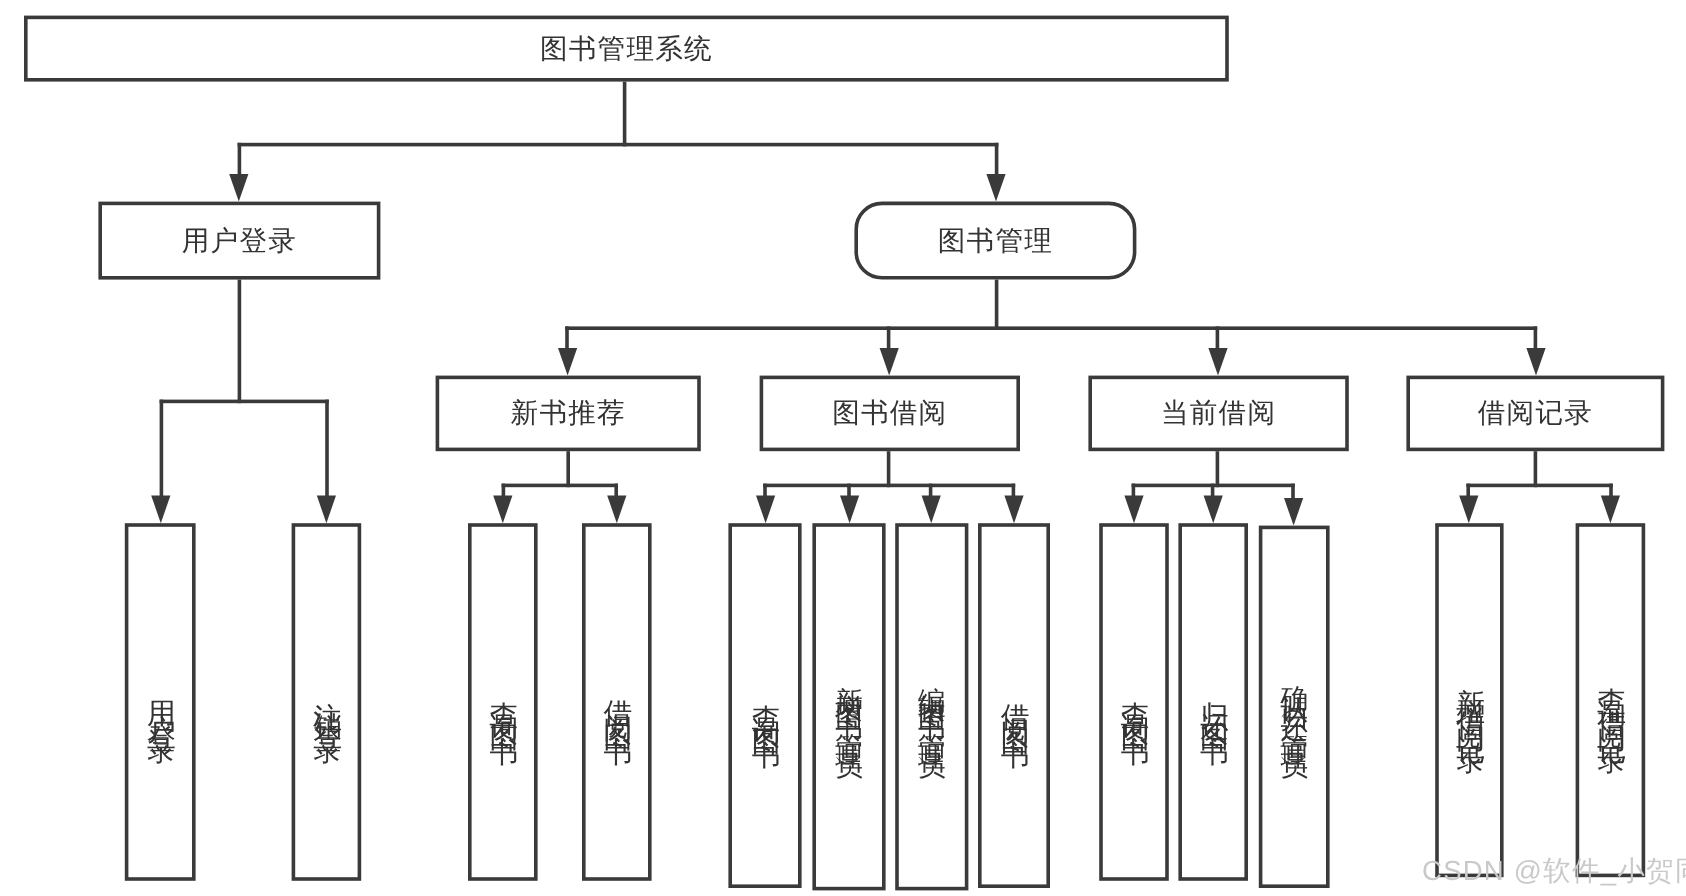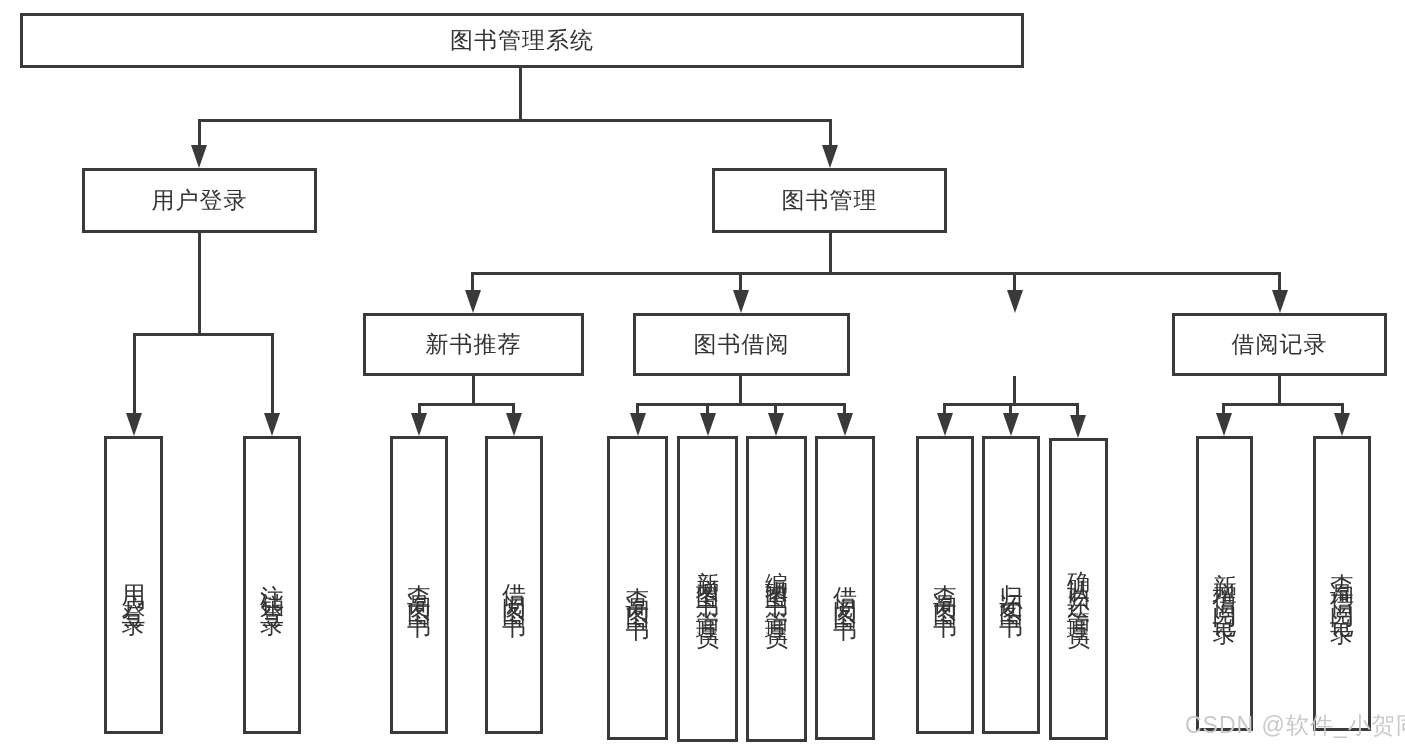--- a/index.html
+++ b/index.html
@@ -47,21 +47,21 @@
   <div class="vline" style="left:519px; top:68px; height:54px;"></div>
   <div class="hline" style="left:198px; top:119px; width:634px;"></div>
   <div class="vline" style="left:198px; top:119px; height:28px;"></div>
   <div class="arrow" style="left:191px; top:145px;"></div>
   <div class="vline" style="left:829px; top:119px; height:28px;"></div>
   <div class="arrow" style="left:822px; top:145px;"></div>
 
   <div class="hbox" style="left:82px; top:168px; width:235px; height:65px;">
     <span>用户登录</span>
   </div>
-  <div class="hbox" style="left:712px; top:168px; width:235px; height:65px;">
+  <div class="hbox" style="left:712px; top:168px; width:235px; height:65px;border-radius:23px;">
     <span>图书管理</span>
   </div>
 
   <div class="vline" style="left:198px; top:233px; height:103px;"></div>
   <div class="hline" style="left:133px; top:333px; width:141px;"></div>
   <div class="vline" style="left:133px; top:333px; height:82px;"></div>
   <div class="arrow" style="left:126px; top:413px;"></div>
   <div class="vline" style="left:271px; top:333px; height:82px;"></div>
   <div class="arrow" style="left:264px; top:413px;"></div>
 
@@ -81,20 +81,23 @@
   <div class="vline" style="left:1013px; top:272px; height:20px;"></div>
   <div class="arrow" style="left:1007px; top:290px;"></div>
   <div class="vline" style="left:1278px; top:272px; height:20px;"></div>
   <div class="arrow" style="left:1272px; top:290px;"></div>
 
   <div class="hbox" style="left:633px; top:313px; width:217px; height:63px;">
     <span>图书借阅</span>
   </div>
   <div class="hbox" style="left:363px; top:313px; width:221px; height:63px;">
     <span>新书推荐</span>
+  </div>
+  <div class="hbox" style="left:907px; top:313px; width:217px; height:63px;">
+    <span>当前借阅</span>
   </div>
   <div class="hbox" style="left:1172px; top:313px; width:215px; height:63px;">
     <span>借阅记录</span>
   </div>
 
   <div class="vline" style="left:472px; top:376px; height:30px;"></div>
   <div class="hline" style="left:418px; top:403px; width:97px;"></div>
   <div class="vline" style="left:418px; top:403px; height:13px;"></div>
   <div class="arrow" style="left:411px; top:413px;"></div>
   <div class="vline" style="left:512px; top:403px; height:13px;"></div>

